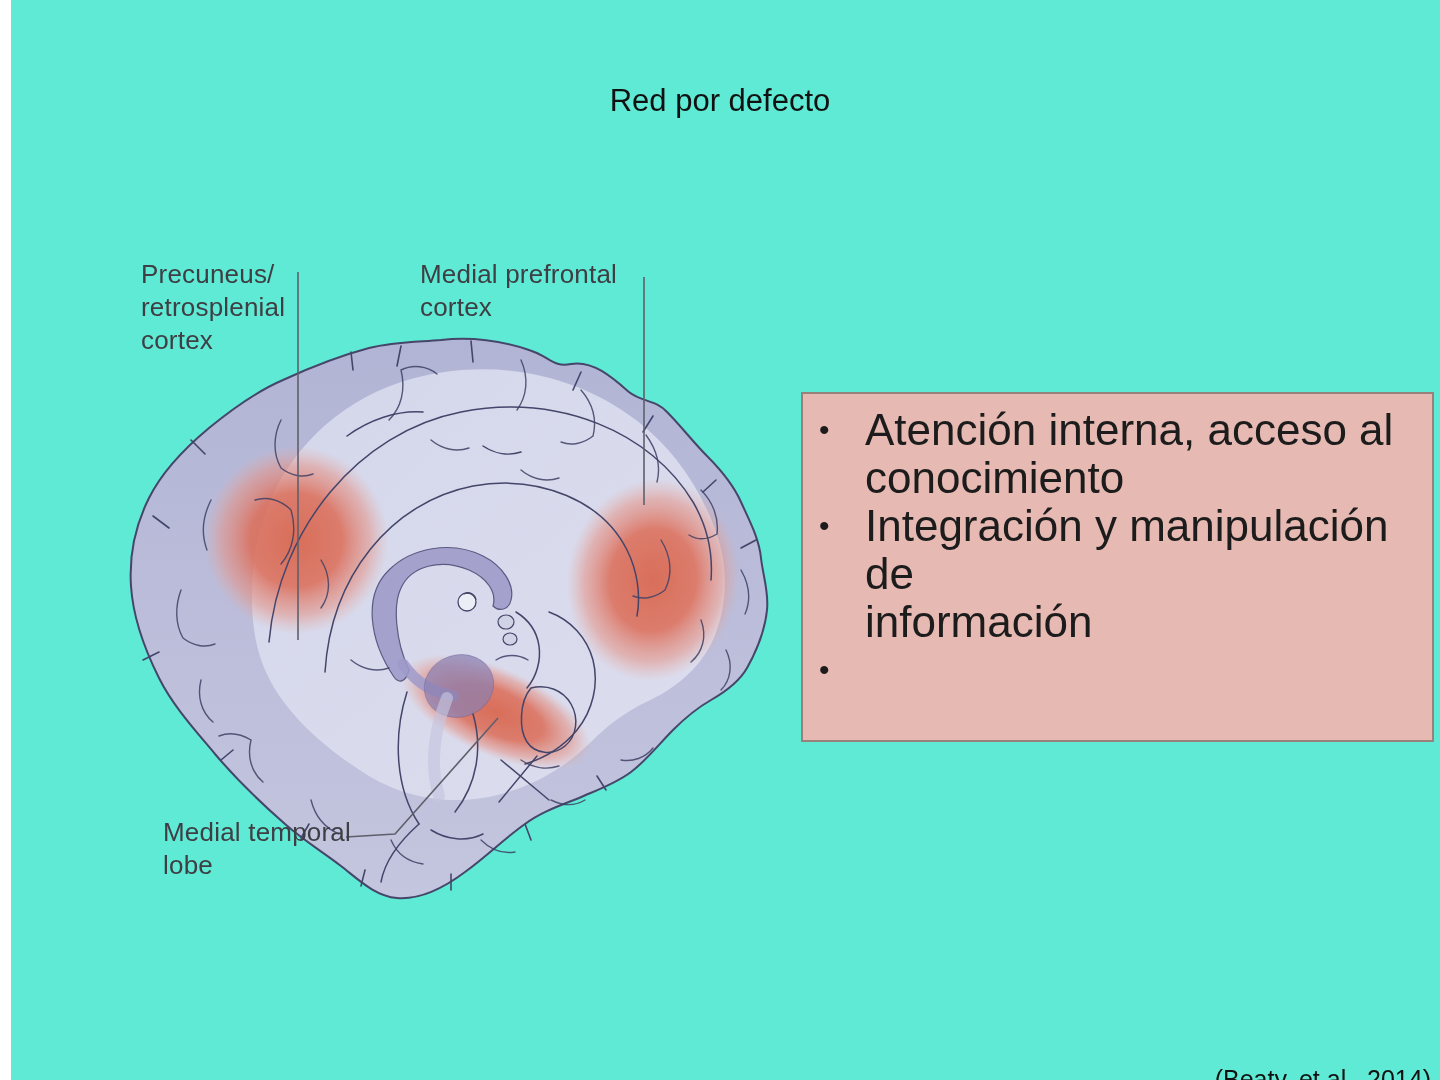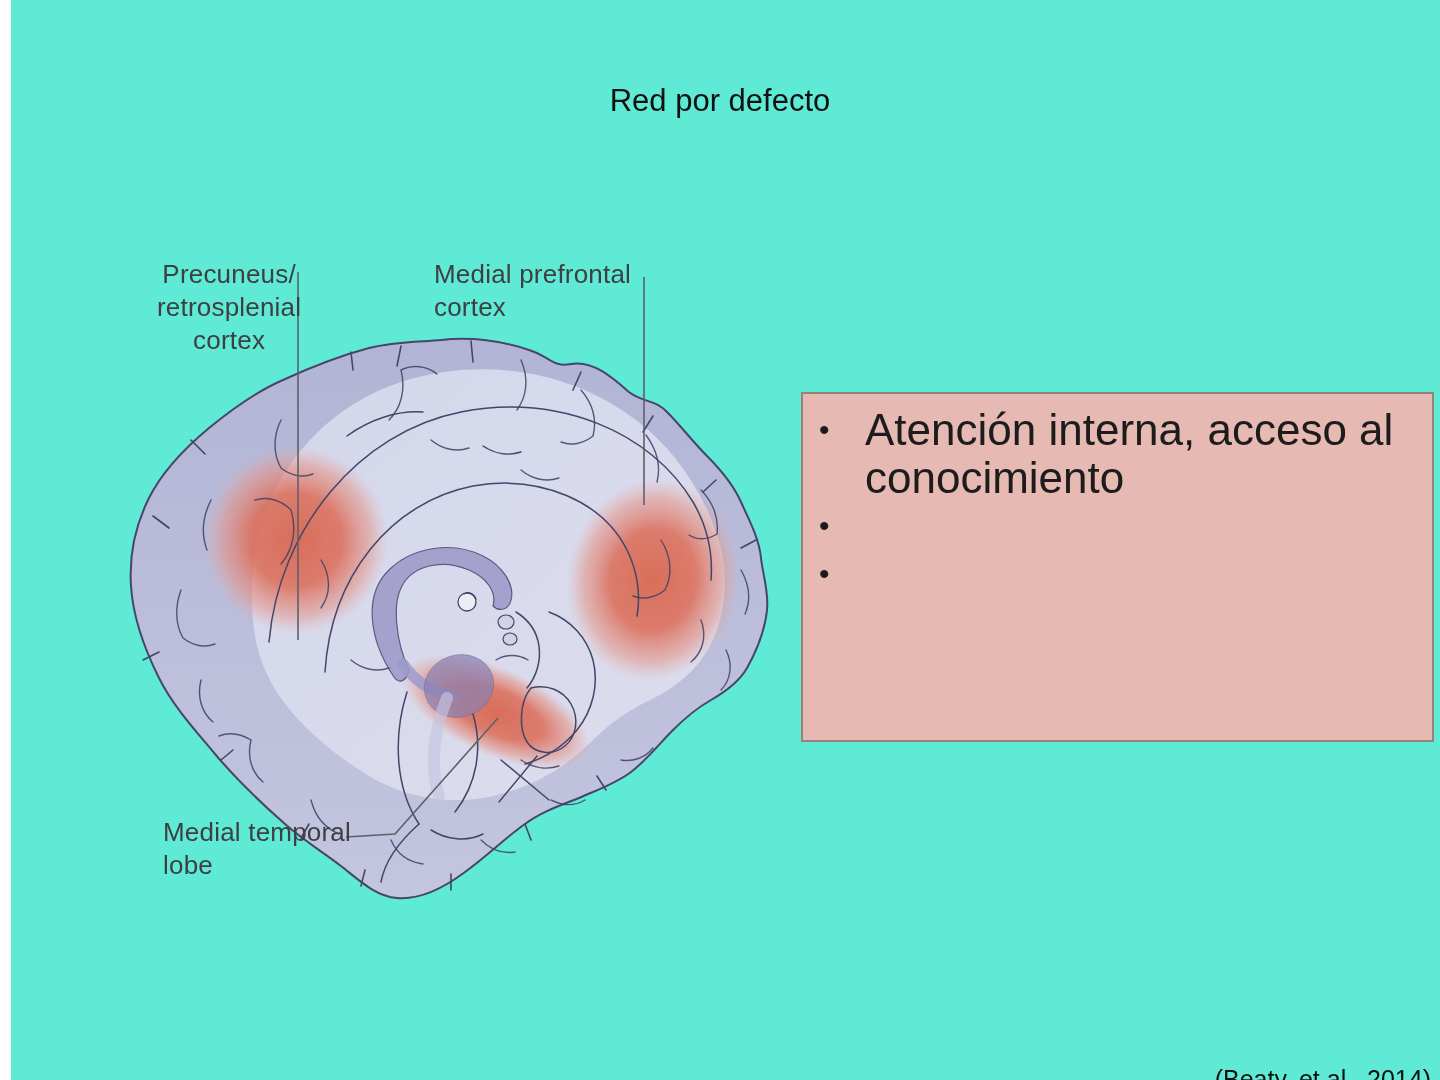--- a/index.html
+++ b/index.html
@@ -36,22 +36,22 @@
   .figure svg { position: absolute; left: 0; top: 0; }
 
   .fig-label {
     position: absolute;
     white-space: pre-line;
     font-size: 26px;
     line-height: 33px;
     color: #3e3e44;
     letter-spacing: 0.2px;
   }
-  .label-precuneus { left: 56px; top: 18px; text-align: center; }
-  .label-mpfc      { left: 333px; top: 18px; }
+  .label-precuneus { left: 40px; top: 18px; }
+  .label-mpfc      { left: 319px; top: 18px; }
   .label-mtl       { left: 62px; top: 576px; }
 
   .info-box {
     position: absolute;
     left: 790px;
     top: 392px;
     width: 633px;
     height: 350px;
     background: #e7b9b3;
     border: 2px solid #98817b;
@@ -237,20 +237,22 @@
 
   <div class="info-box">
     <ul>
       <li>
         <span class="bullet-marker">•</span>
         <span class="bullet-text">Atención interna, acceso al
 conocimiento</span>
       </li>
       <li>
         <span class="bullet-marker">•</span>
+        <span class="bullet-text">Integración y manipulación de
+información</span>
       </li>
       <li>
         <span class="bullet-marker">•</span>
       </li>
     </ul>
   </div>
 
   <div class="citation">(Beaty, et al., 2014)</div>
 
 </div>

